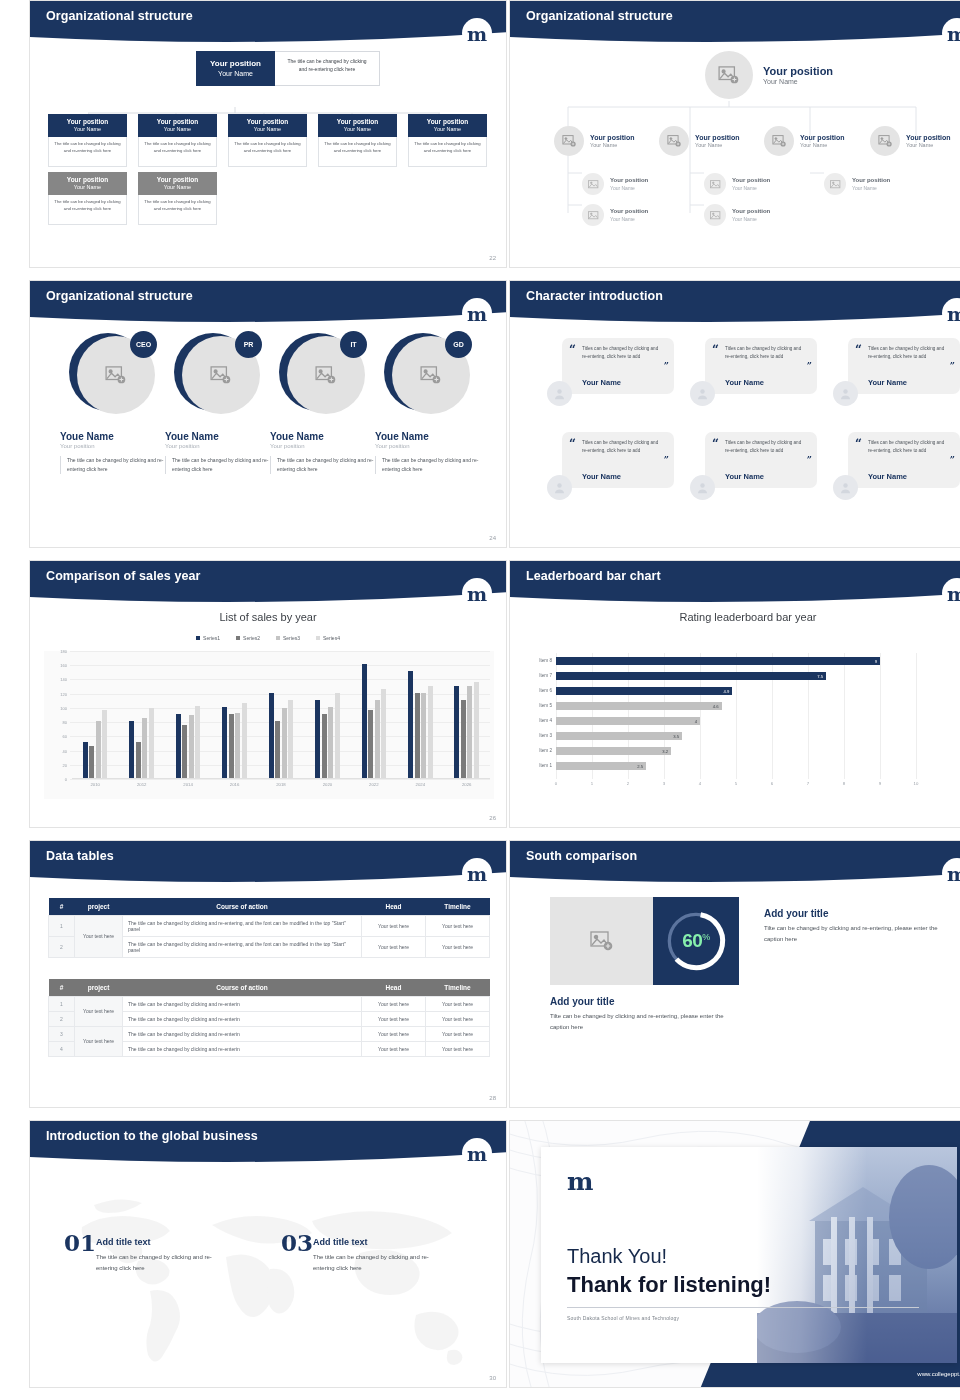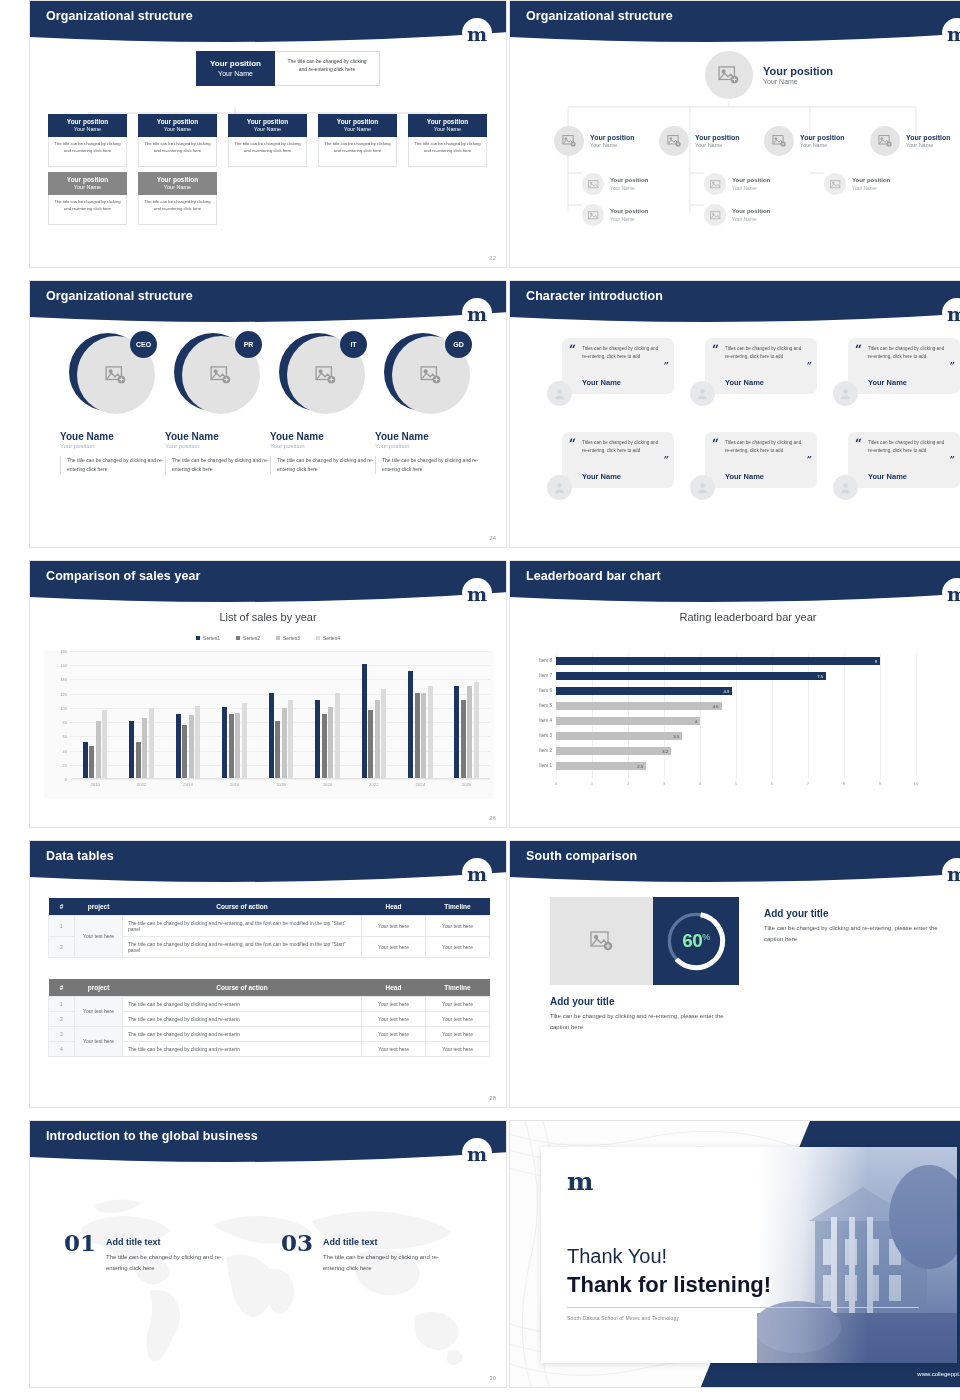--- a/index.html
+++ b/index.html
@@ -190,21 +190,21 @@
   .dc-left { flex:1; background:#e4e4e4; display:flex; align-items:center; justify-content:center; }
   .dc-right { width:86px; background:#1b3560; display:flex; align-items:center; justify-content:center; position:relative; }
   .dc-pct { position:absolute; color:#86efac; font-size:19px; font-weight:bold; letter-spacing:-.5px; }
   .dc-pct sup { font-size:9px; font-weight:normal; }
   .dc-title { margin-top:11px; font-size:10px; font-weight:bold; color:#1b3560; }
   .dc-sub { margin-top:4px; font-size:6px; line-height:1.75; color:#4d535a; }
 
   
   .map-wrap { position:absolute; left:0; top:44px; width:478px; height:224px; overflow:hidden; }
   .map-wrap svg { opacity:.5; }
-  .num-blk { position:absolute; top:110px; display:flex; align-items:flex-start; gap:10px; }
+  .num-blk { position:absolute; top:110px; display:flex; align-items:flex-start; }
   .bignum { font-size:23px; font-weight:bold; color:#1b3560; line-height:1; font-family:"DejaVu Serif", serif; }
   .nt { font-size:9px; font-weight:bold; color:#1b3560; margin-top:6px; }
   .nb { font-size:6px; line-height:1.9; color:#4d535a; margin-top:5px; width:130px; }
   .ty-card {
     position:absolute; left:31px; top:26px; width:416px; height:216px;
     background:#ffffff; box-shadow:0 1px 6px rgba(0,0,0,.14);
     overflow:hidden;
   }
   .ty-photo {
     position:absolute; right:0; top:0; width:200px; height:216px;

